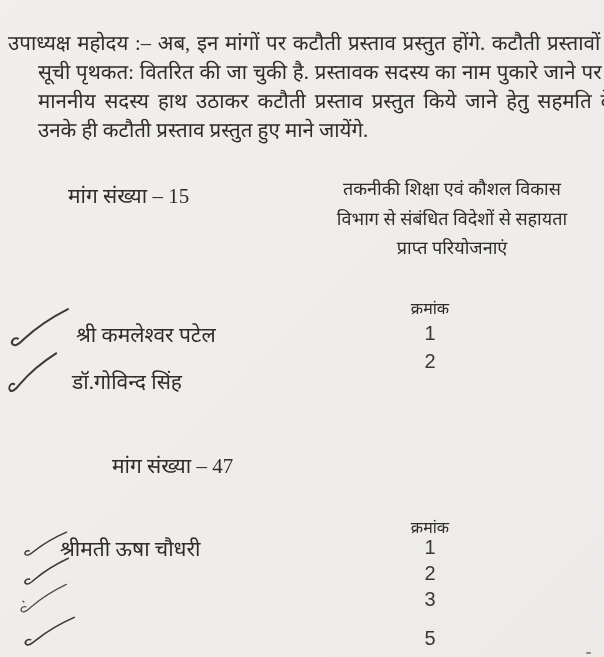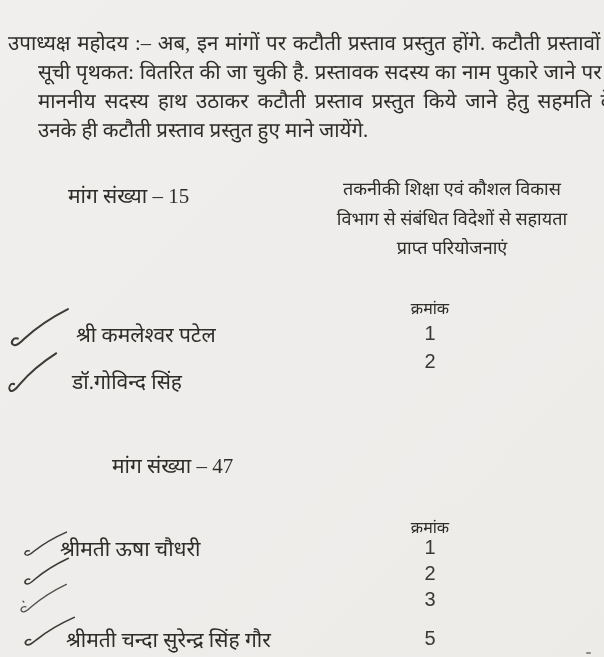--- a/index.html
+++ b/index.html
@@ -103,17 +103,16 @@
         <path d="M6 24 L7 25"></path>
       </svg>
     </span>
   <div class="serial-number s2-v2">3</div>
 
   <span class="tick t6">
       <svg viewBox="0 0 60 40" preserveAspectRatio="none">
         <path d="M58 3 C42 11 26 22 16 31 C12 35 7 39 4.5 36.5 C2.5 34.5 5 29.5 9.5 31"></path>
       </svg>
     </span>
-  <div class="member-name s2-n3">श्रीमती चन्दा सुरेन्द्र सिंह गौर</div>
   <div class="serial-number s2-v3">5</div>
 
   <div class="speck"></div>
 </div>
 
 </body></html>

